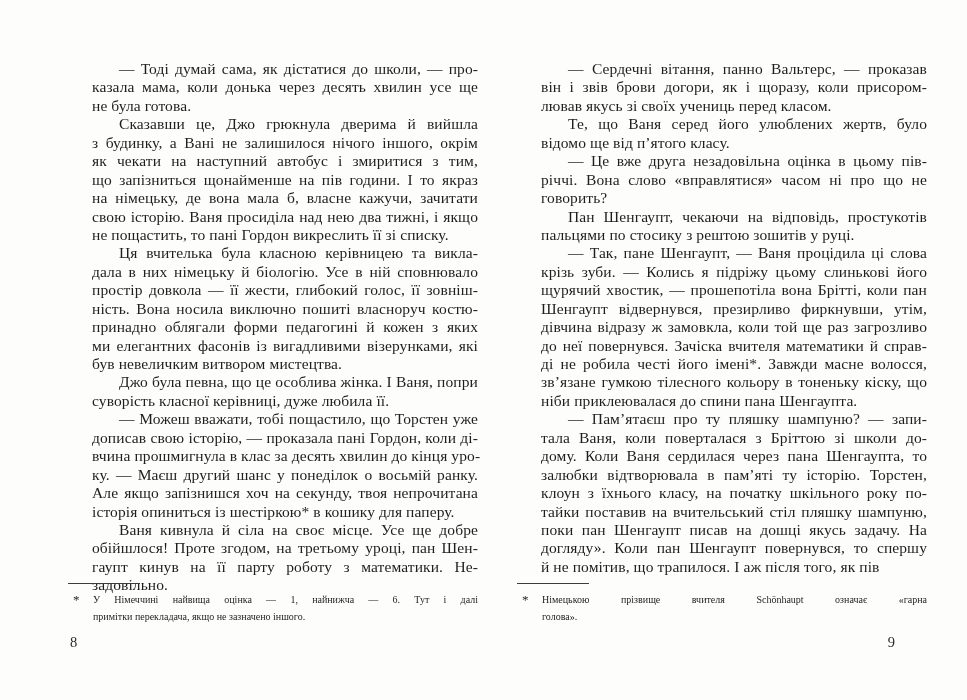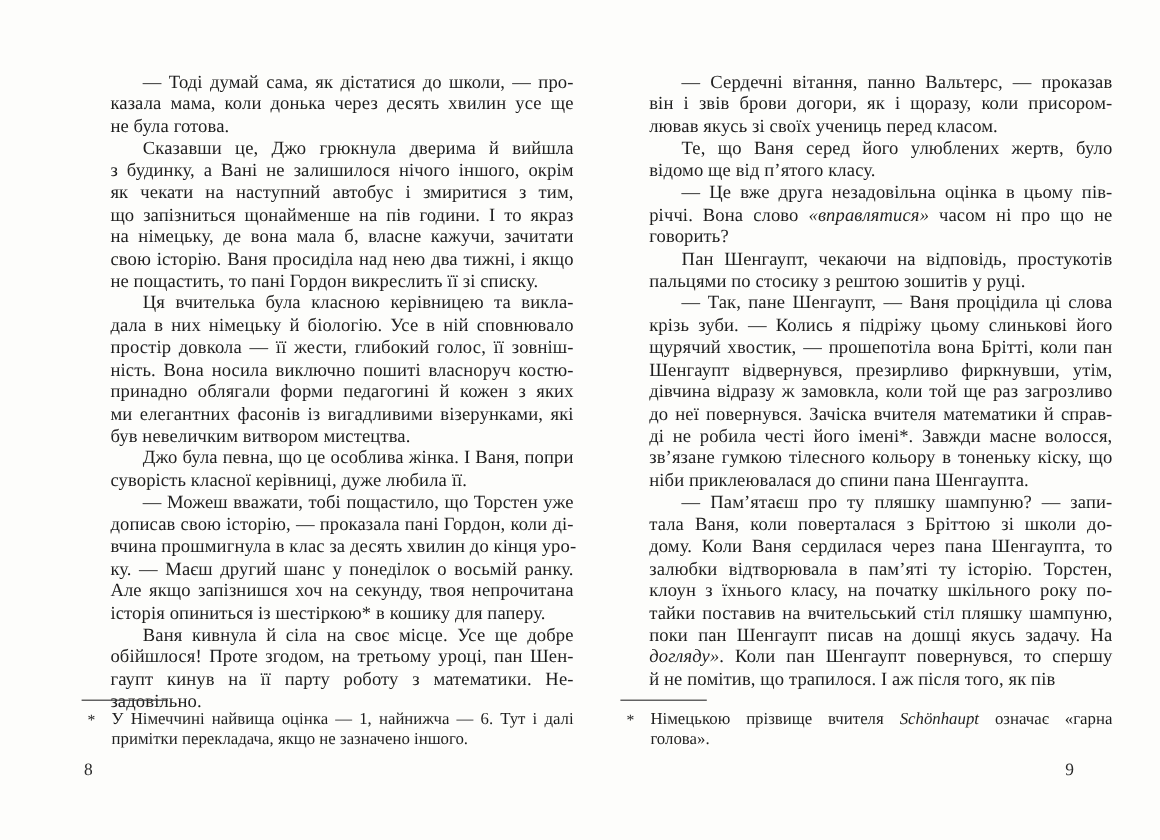--- a/index.html
+++ b/index.html
@@ -26,34 +26,34 @@
     font-size: 15.5px;
     line-height: 18.45px;
     height: 18.45px;
     text-align: justify;
     text-align-last: justify;
     letter-spacing: 0.1px;
     white-space: nowrap;
   }
   .line.last { text-align-last: left; white-space: normal; }
   .line.first { text-indent: 27px; }
-  .it { font-style: italic; }
+  .it { }
   .footnote { position: absolute; top: 583px; left: 0; right: 0; }
   .fn-divider {
     width: 72px; height: 0;
     border-top: 1.6px solid #3c3c3c;
     margin: 0 0 7px 0;
   }
   .fn-body { position: relative; padding-left: 25px; }
   .fn-marker {
     position: absolute; left: 5px; top: 1px;
     font-size: 13px;
   }
   .fn-line {
-    font-size: 14px;
+    font-size: 10px;
     line-height: 17.2px;
     text-align: justify;
     text-align-last: justify;
   }
   .fn-line.last { text-align-last: left; }
   .page-num {
     position: absolute; top: 634px;
     font-size: 14.5px; color: #2a2a2a;
   }
   .page.left  .page-num { left: 2px; }

